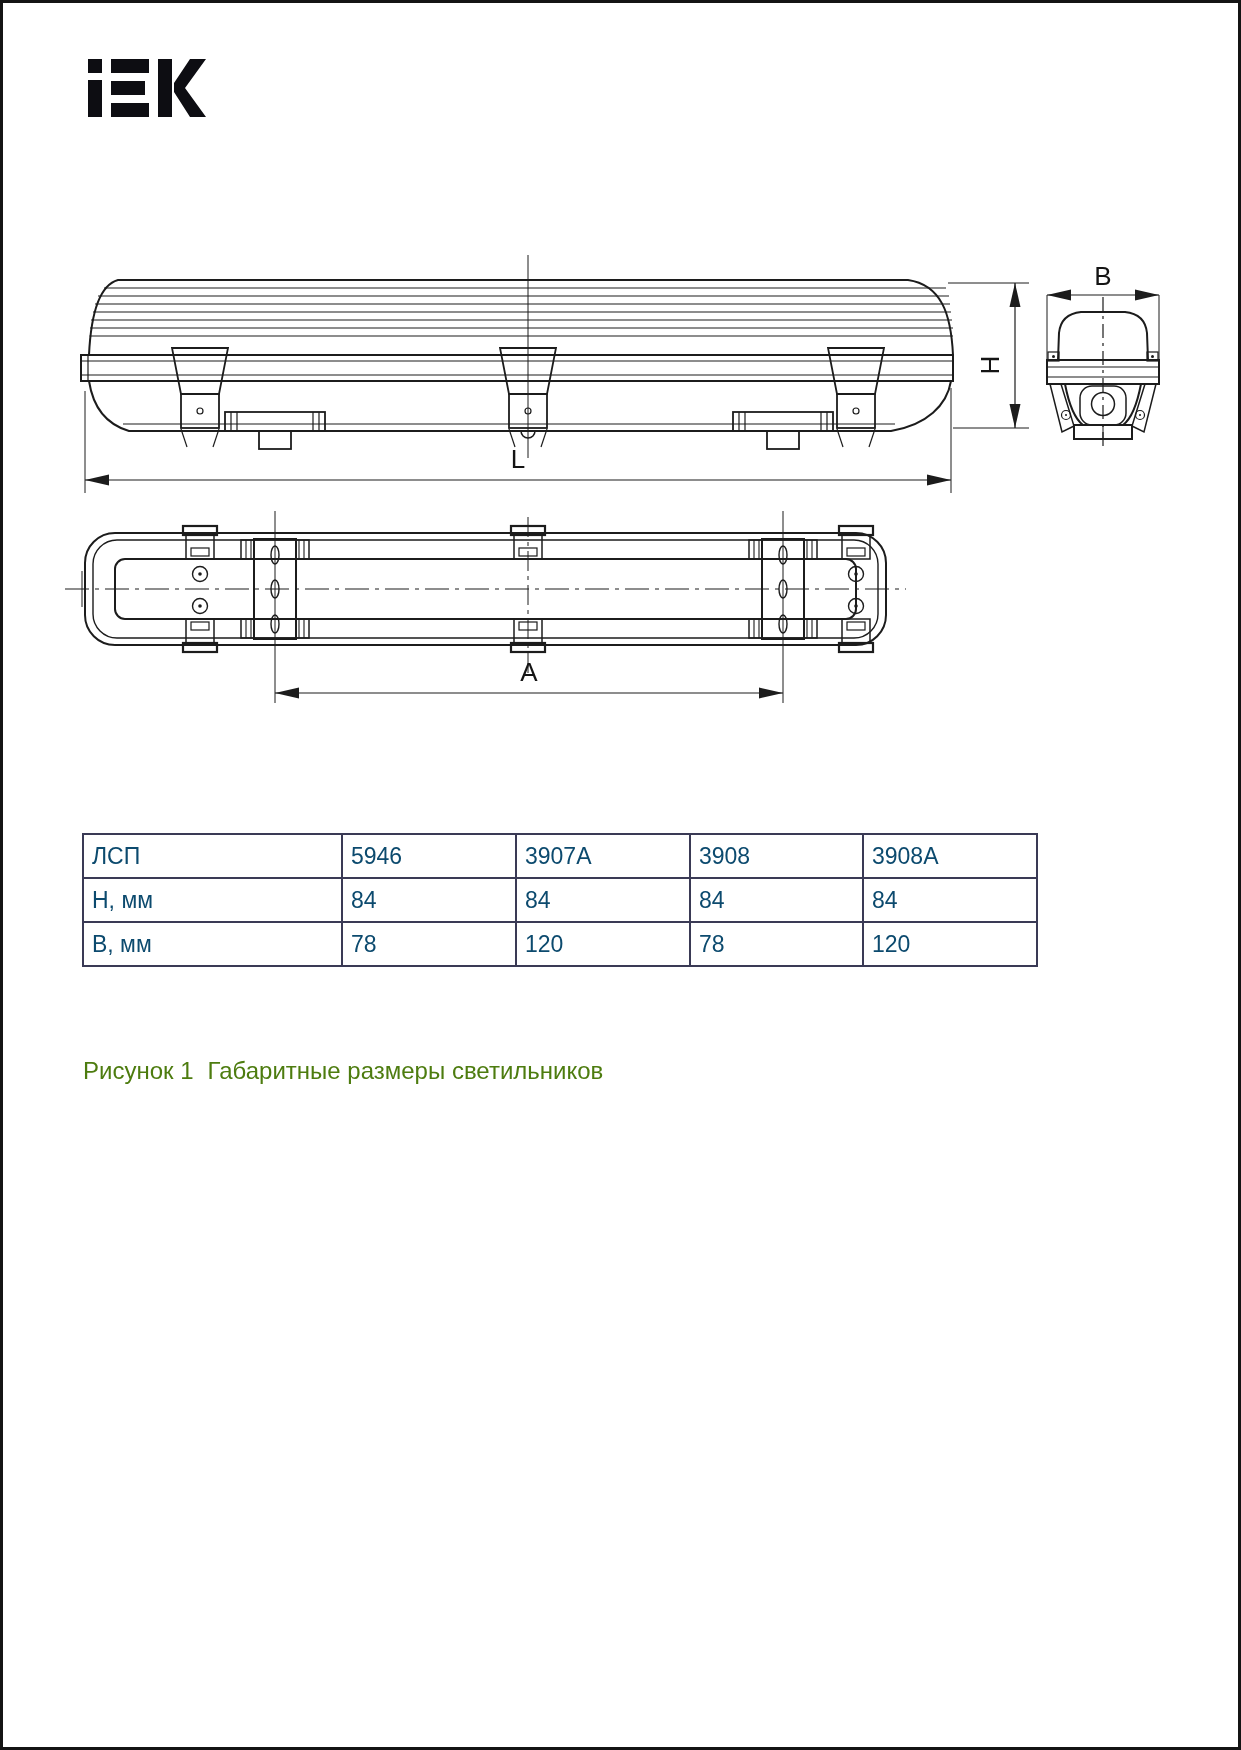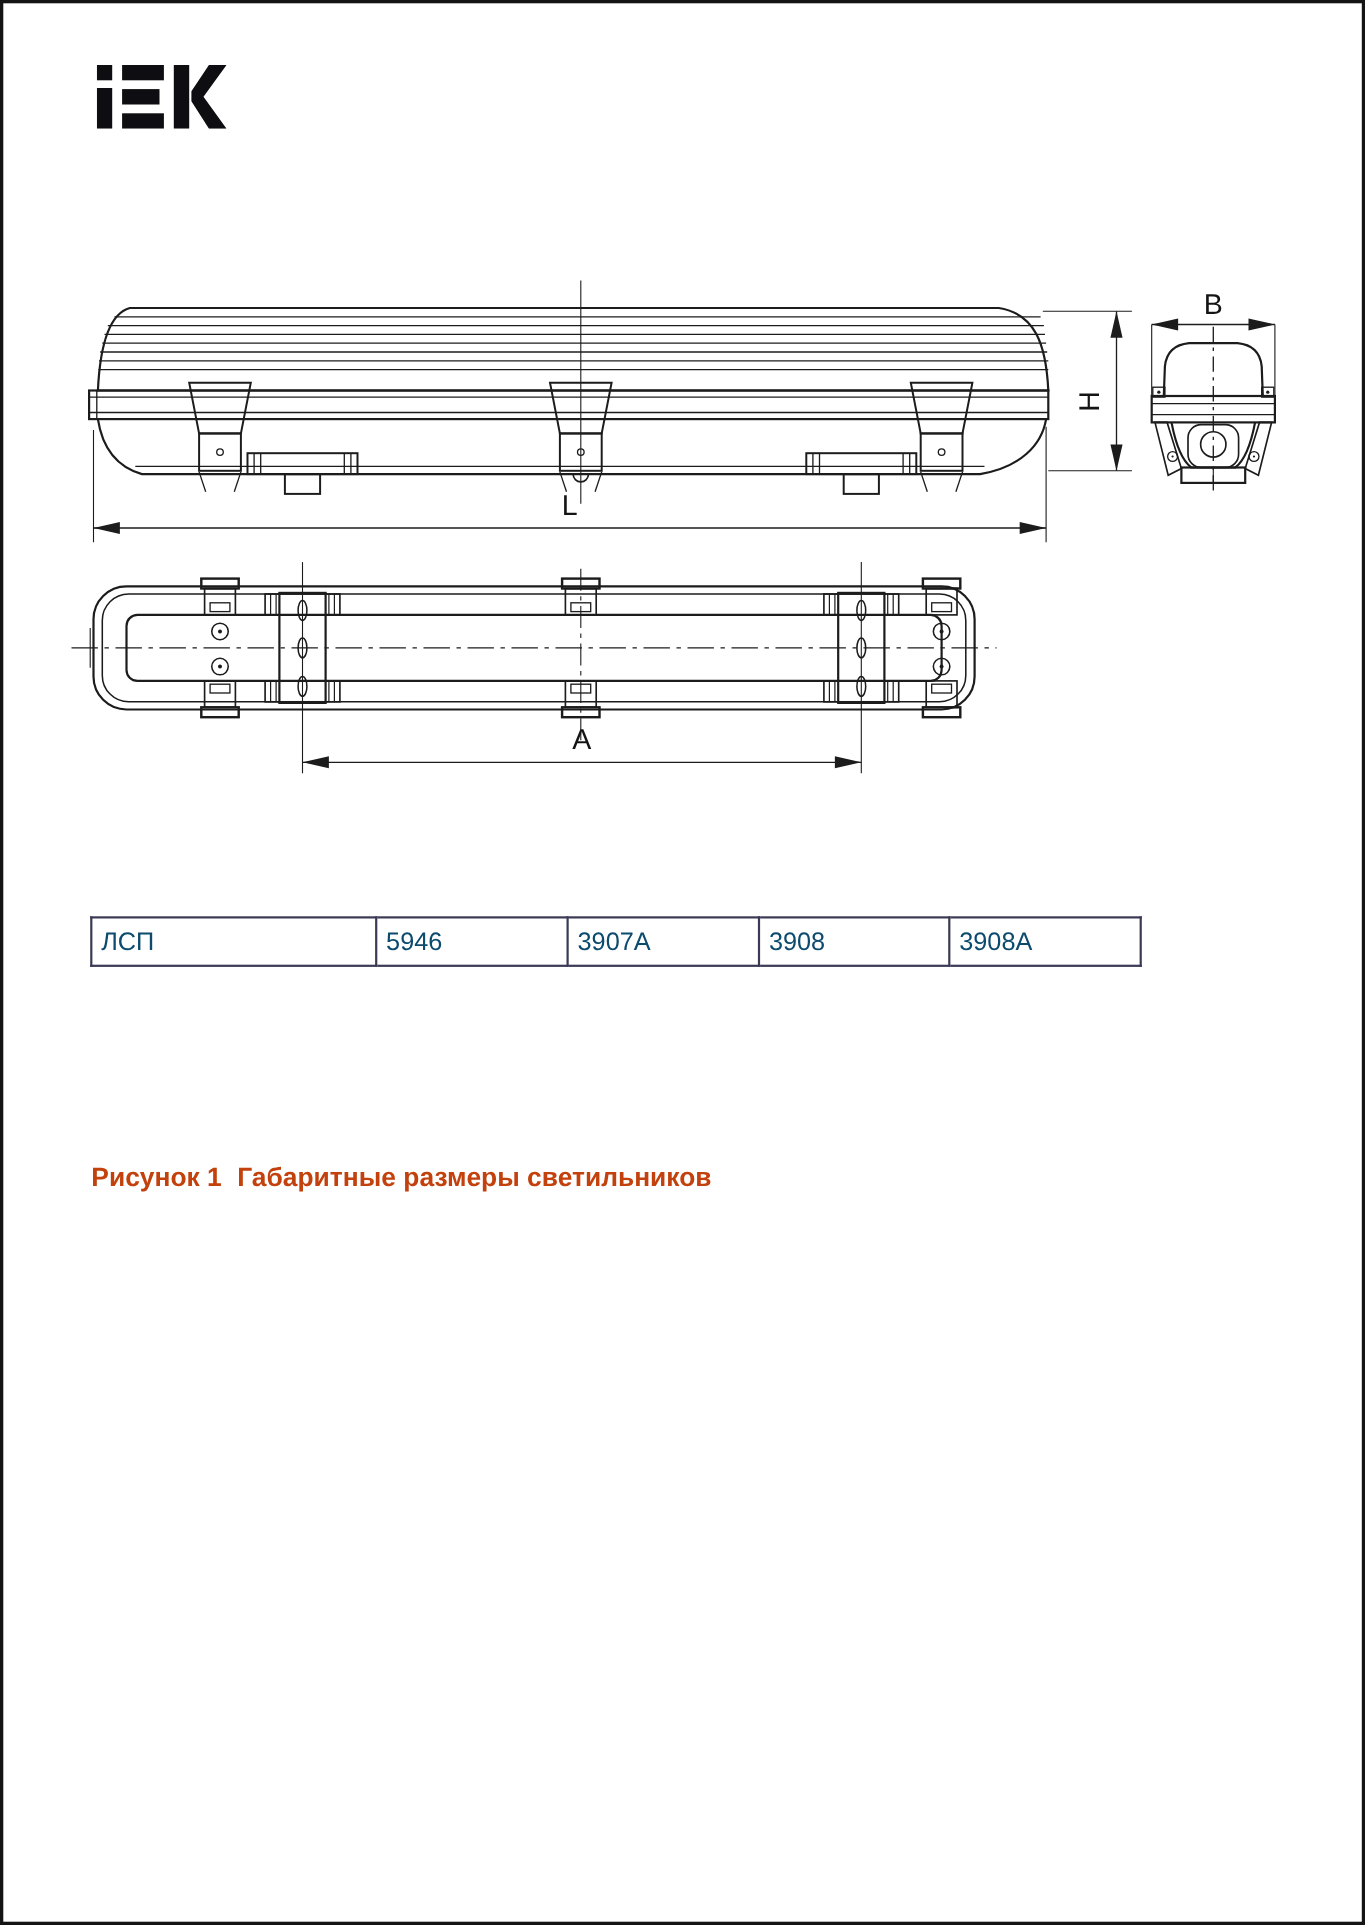--- a/index.html
+++ b/index.html
@@ -23,21 +23,21 @@
     height:42px;
     font-size:23px;
     color:#0c4a6e;
     padding:0 4px 0 8px;
     vertical-align:middle;
     white-space:nowrap;
     overflow:hidden;
   }
   #caption{
     position:absolute;left:80px;top:1054px;
-    font-size:24px;color:#c2410c;font-weight:bold;
+    font-size:24px;color:#4d7c0f;
   }
   #caption .gap{display:inline-block;width:14px;}
   .dimtext{
     font-family:"Liberation Sans", sans-serif;
     font-size:26px;fill:#141414;
   }
   svg .ln{stroke:#1c1c1c;fill:none;}
 </style>
 </head>
 <body>
@@ -301,20 +301,34 @@
         <col style="width:174px">
     </colgroup>
     <tbody>
       <tr>
         <td>ЛСП</td>
         <td>5946</td>
         <td>3907А</td>
         <td>3908</td>
         <td>3908А</td>
       </tr>
+      <tr>
+        <td>H, мм</td>
+        <td>84</td>
+        <td>84</td>
+        <td>84</td>
+        <td>84</td>
+      </tr>
+      <tr>
+        <td>B, мм</td>
+        <td>78</td>
+        <td>120</td>
+        <td>78</td>
+        <td>120</td>
+      </tr>
     </tbody>
   </table>
 
   <div id="caption">
     <span>Рисунок 1</span><span class="gap"></span><span>Габаритные размеры светильников</span>
   </div>
 
 </div>
 
 </body></html>

